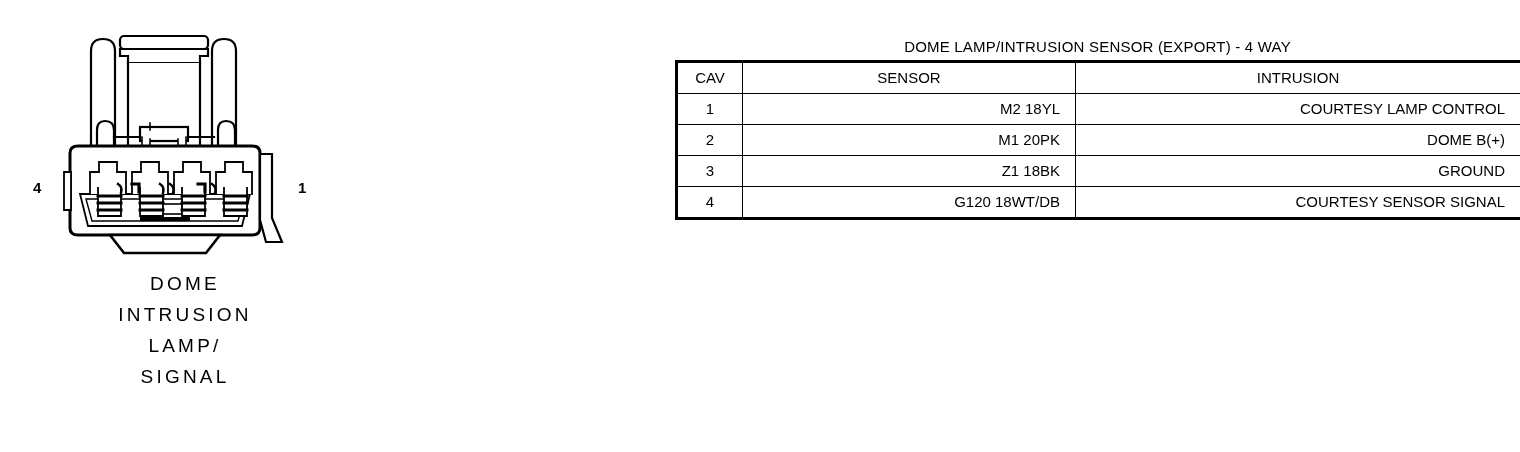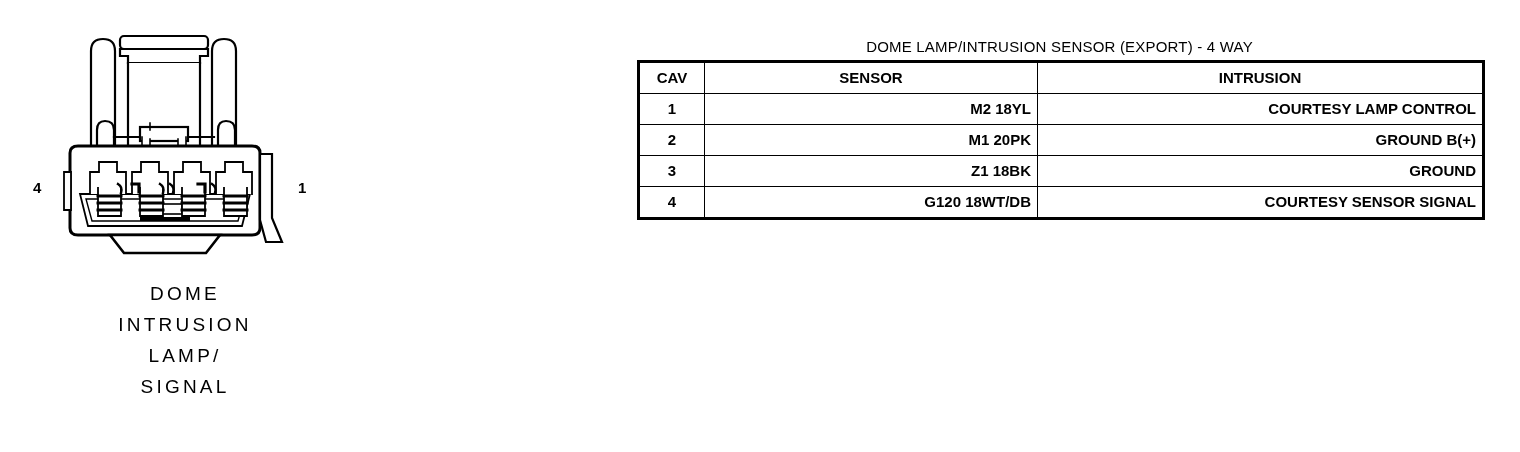--- a/index.html
+++ b/index.html
@@ -46,28 +46,27 @@
     left: 0;
     top: 268px;
     width: 370px;
     text-align: center;
     font-family: "Liberation Sans", sans-serif;
     font-size: 19px;
     letter-spacing: 3.2px;
     line-height: 31px;
     color: #000;
     white-space: nowrap;
-    margin-top: 10px;
   }
   #connector-caption div { display: block; }
 
   
   #table-panel {
     position: absolute;
-    left: 637px;
+    left: 675px;
     top: 38px;
     width: 845px;
   }
   #table-title {
     font-family: "Liberation Sans", sans-serif;
     font-size: 15px;
     text-align: center;
     letter-spacing: 0.2px;
     margin: 0 0 5px 0;
     white-space: nowrap;
@@ -82,22 +81,22 @@
   #pinout-table col.c-cav  { width: 66px;  }
   #pinout-table col.c-ckt  { width: 333px; }
   #pinout-table col.c-fn   { width: 446px; }
 
   #pinout-table th,
   #pinout-table td {
     border: 1.5px solid #000;
     height: 30px;
     font-family: "Liberation Sans", sans-serif;
     font-size: 15px;
-    font-weight: bold;
-    padding: 0 6px;
+    font-weight: normal;
+    padding: 0 15px;
     line-height: 30px;
     white-space: nowrap;
     overflow: hidden;
   }
   #pinout-table th { text-align: center; }
   #pinout-table td.cav-cell { text-align: center; }
   #pinout-table td.text-cell { text-align: right; }
 </style>
 </head>
 <body>
@@ -209,21 +208,21 @@
     </thead>
     <tbody>
       <tr>
         <td class="cav-cell">1</td>
         <td class="text-cell">M2 18YL</td>
         <td class="text-cell">COURTESY LAMP CONTROL</td>
       </tr>
       <tr>
         <td class="cav-cell">2</td>
         <td class="text-cell">M1 20PK</td>
-        <td class="text-cell">GROUND B(+)</td>
+        <td class="text-cell">DOME B(+)</td>
       </tr>
       <tr>
         <td class="cav-cell">3</td>
         <td class="text-cell">Z1 18BK</td>
         <td class="text-cell">GROUND</td>
       </tr>
       <tr>
         <td class="cav-cell">4</td>
         <td class="text-cell">G120 18WT/DB</td>
         <td class="text-cell">COURTESY SENSOR SIGNAL</td>

